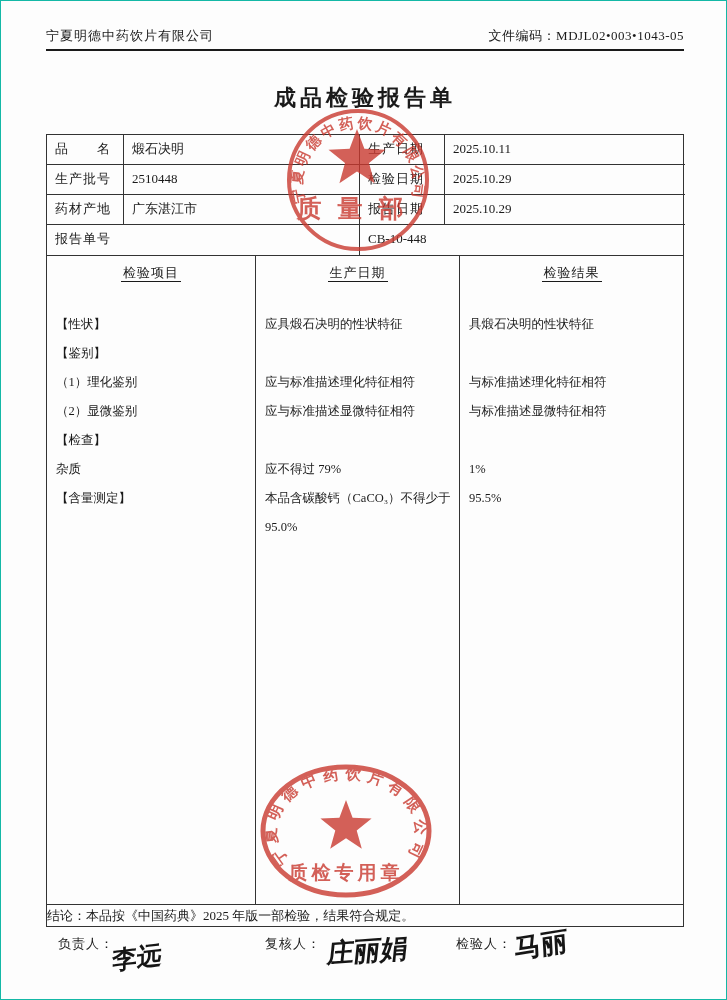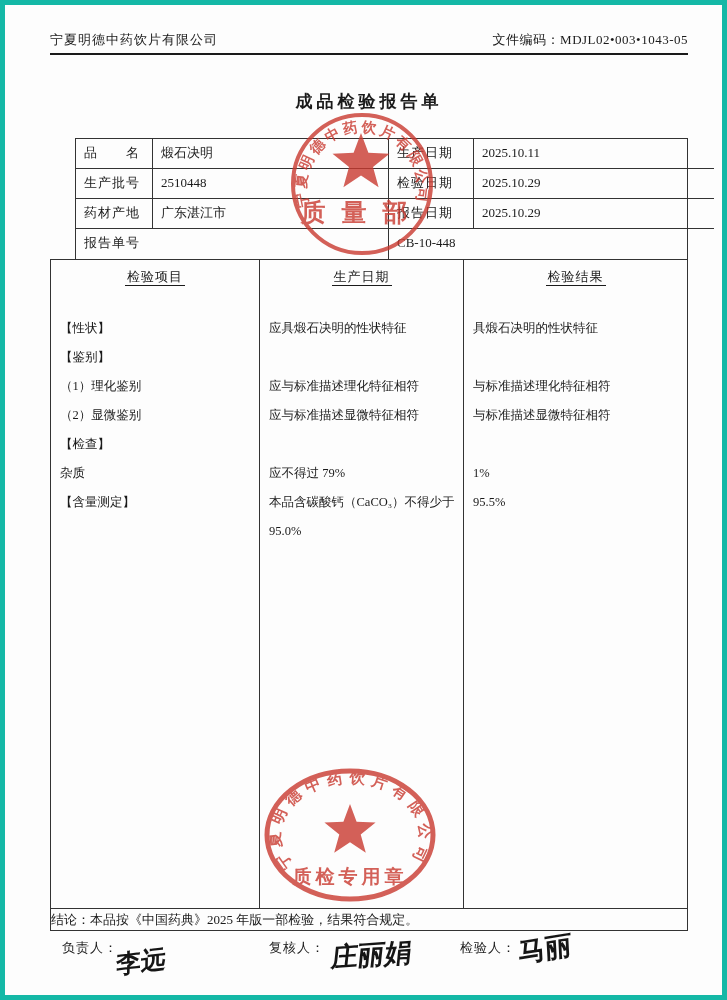--- a/index.html
+++ b/index.html
@@ -1,37 +1,37 @@
 <!DOCTYPE html>
 <html><head>
 <meta charset="utf-8">
 <style>
   * { margin:0; padding:0; box-sizing:border-box; }
   body { background:#ffffff; font-family:"Liberation Serif","DejaVu Serif",serif; }
   .page {
     position:relative; width:727px; height:1000px; margin:0 auto;
-    background:#fdfdfd; border:5px solid #14b8a6; overflow:hidden;
+    background:#fdfdfd; border:1px solid #14b8a6; overflow:hidden;
     color:#1a1a1a;
   }
   .content { position:absolute; left:45px; top:30px; width:638px; }
 
   
   .hdr { display:flex; justify-content:space-between; align-items:flex-end;
          height:20px; border-bottom:2px solid #1a1a1a; padding-bottom:4px;
          font-size:13px; letter-spacing:1px; }
   .hdr .code { letter-spacing:0.5px; }
 
   
-  .title { margin-top:32px; text-align:center; font-size:17px; font-weight:bold;
+  .title { margin-top:32px; text-align:center; font-size:22px; font-weight:bold;
            letter-spacing:4px; line-height:30px; }
 
   
   .info { margin-top:21px; display:grid;
           grid-template-columns:77px 236px 85px 240px;
-          grid-auto-rows:30px; border:1px solid #333;margin-left:25px; }
+          grid-auto-rows:30px; border:1px solid #333; }
   .info > div { border-right:1px solid #333; border-bottom:1px solid #333;
                 font-size:13px; line-height:28px; padding-left:8px;
                 white-space:nowrap; overflow:hidden; }
   .info > div.lastcol { border-right:none; }
   .info > div.lastrow { border-bottom:none; }
   .info .lbl { letter-spacing:1px; }
   .span2a { grid-column:1 / 3; }
   .span2b { grid-column:3 / 5; }
 
   

